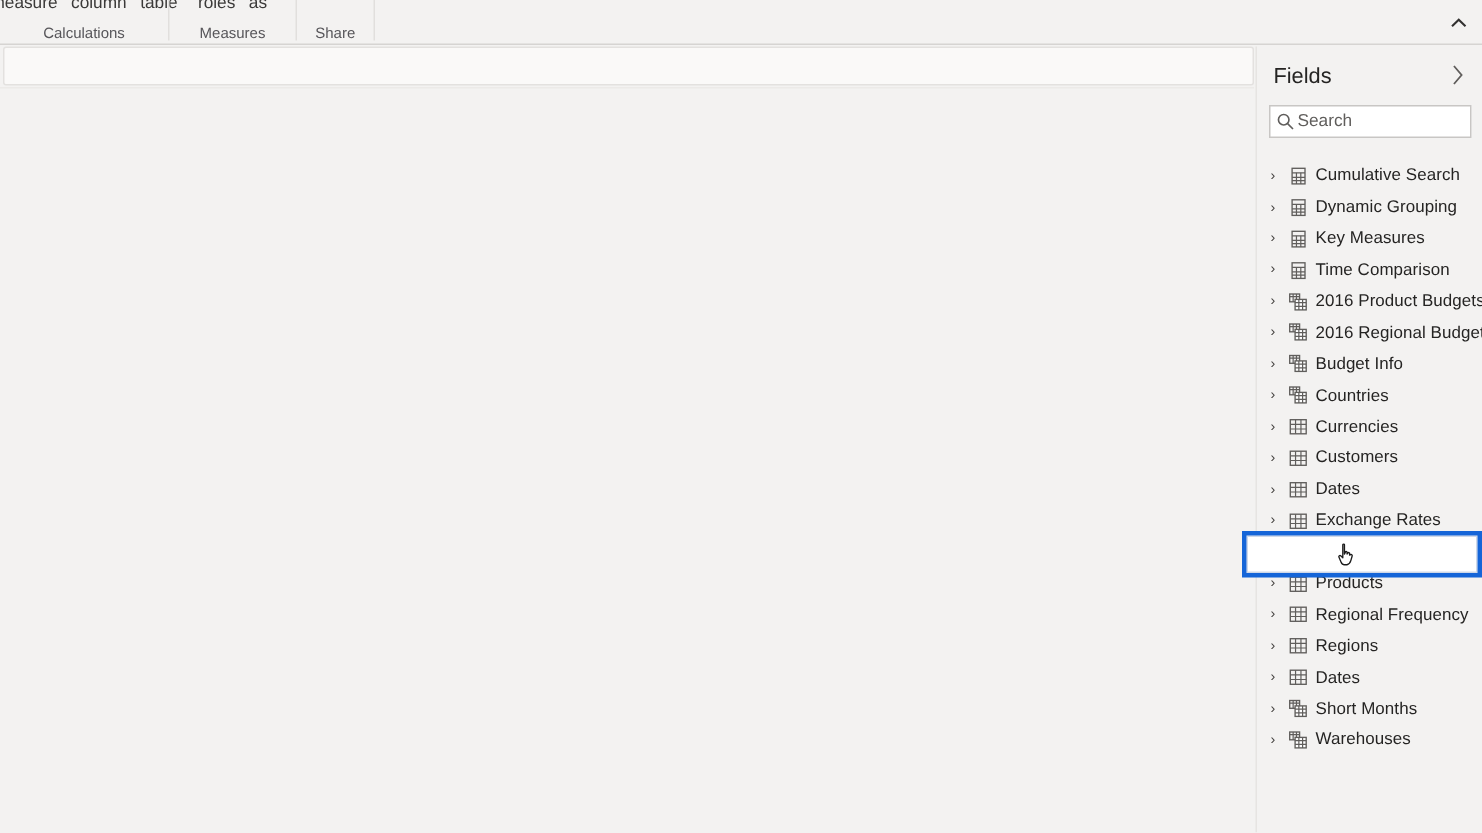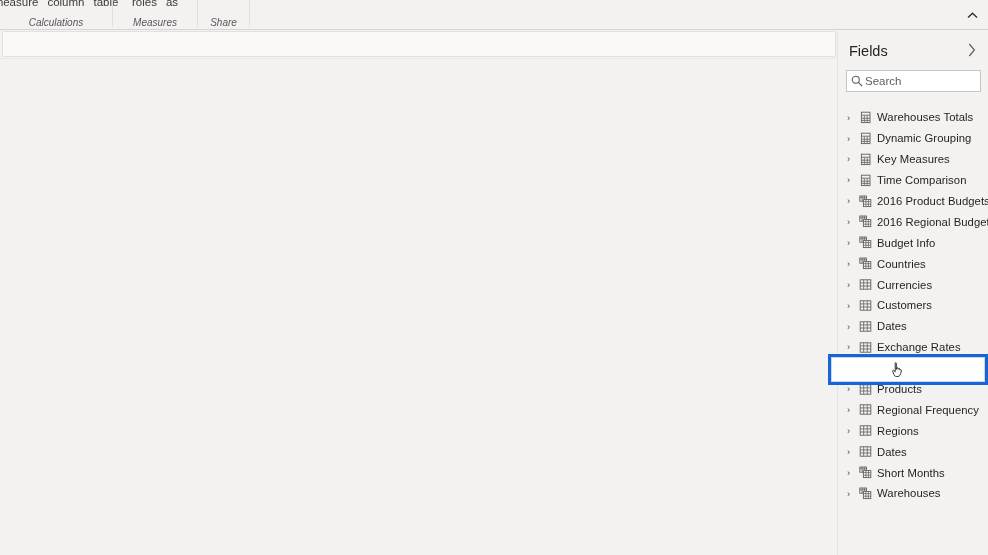--- a/index.html
+++ b/index.html
@@ -19,21 +19,21 @@
   }
   .ribbon-groups { position: relative; height: 30px; }
   .rgroup { position: absolute; top: 0; height: 30px; }
   .rgroup-btns {
     position: absolute; top: -4px; left: 0; width: 100%;
     display: flex; justify-content: center; gap: 9px;
     font-size: 11.5px; color: #3b3a39; white-space: nowrap;
   }
   .rgroup-name {
     position: absolute; bottom: 2px; left: 0; width: 100%;
-    text-align: center; font-size: 10px; color: #57565a; font-style: italic;
+    text-align: center; font-size: 10px; color: #57565a;
   }
   .rsep {
     position: absolute; top: 0; width: 1px; height: 27px;
     background: #e1dfdd;
   }
   .ribbon-collapse {
     position: absolute; right: 6px; top: 6px;
     width: 20px; height: 18px;
     display: flex; align-items: center; justify-content: center;
     font-size: 11px; color: #333; line-height: 1;
@@ -235,21 +235,21 @@
           <span class="row-icon">
             <svg width="13" height="13" viewBox="0 0 13 13">
               <rect x="2.4" y="1.2" width="8.6" height="10.4" fill="none" stroke="#605e5c" stroke-width="0.9"></rect>
               <line x1="2.4" y1="4.2" x2="11" y2="4.2" stroke="#605e5c" stroke-width="0.8"></line>
               <line x1="2.4" y1="7.2" x2="11" y2="7.2" stroke="#605e5c" stroke-width="0.8"></line>
               <line x1="2.4" y1="9.4" x2="11" y2="9.4" stroke="#605e5c" stroke-width="0.8"></line>
               <line x1="5.3" y1="4.2" x2="5.3" y2="11.6" stroke="#605e5c" stroke-width="0.8"></line>
               <line x1="8.2" y1="4.2" x2="8.2" y2="11.6" stroke="#605e5c" stroke-width="0.8"></line>
             </svg>
           </span>
-          <span class="row-label">Warehouses Totals</span>
+          <span class="row-label">Cumulative Search</span>
         </div>
         <div class="field-row">
           <span class="row-chevron">›</span>
           <span class="row-icon">
             <svg width="13" height="13" viewBox="0 0 13 13">
               <rect x="2.4" y="1.2" width="8.6" height="10.4" fill="none" stroke="#605e5c" stroke-width="0.9"></rect>
               <line x1="2.4" y1="4.2" x2="11" y2="4.2" stroke="#605e5c" stroke-width="0.8"></line>
               <line x1="2.4" y1="7.2" x2="11" y2="7.2" stroke="#605e5c" stroke-width="0.8"></line>
               <line x1="2.4" y1="9.4" x2="11" y2="9.4" stroke="#605e5c" stroke-width="0.8"></line>
               <line x1="5.3" y1="4.2" x2="5.3" y2="11.6" stroke="#605e5c" stroke-width="0.8"></line>

